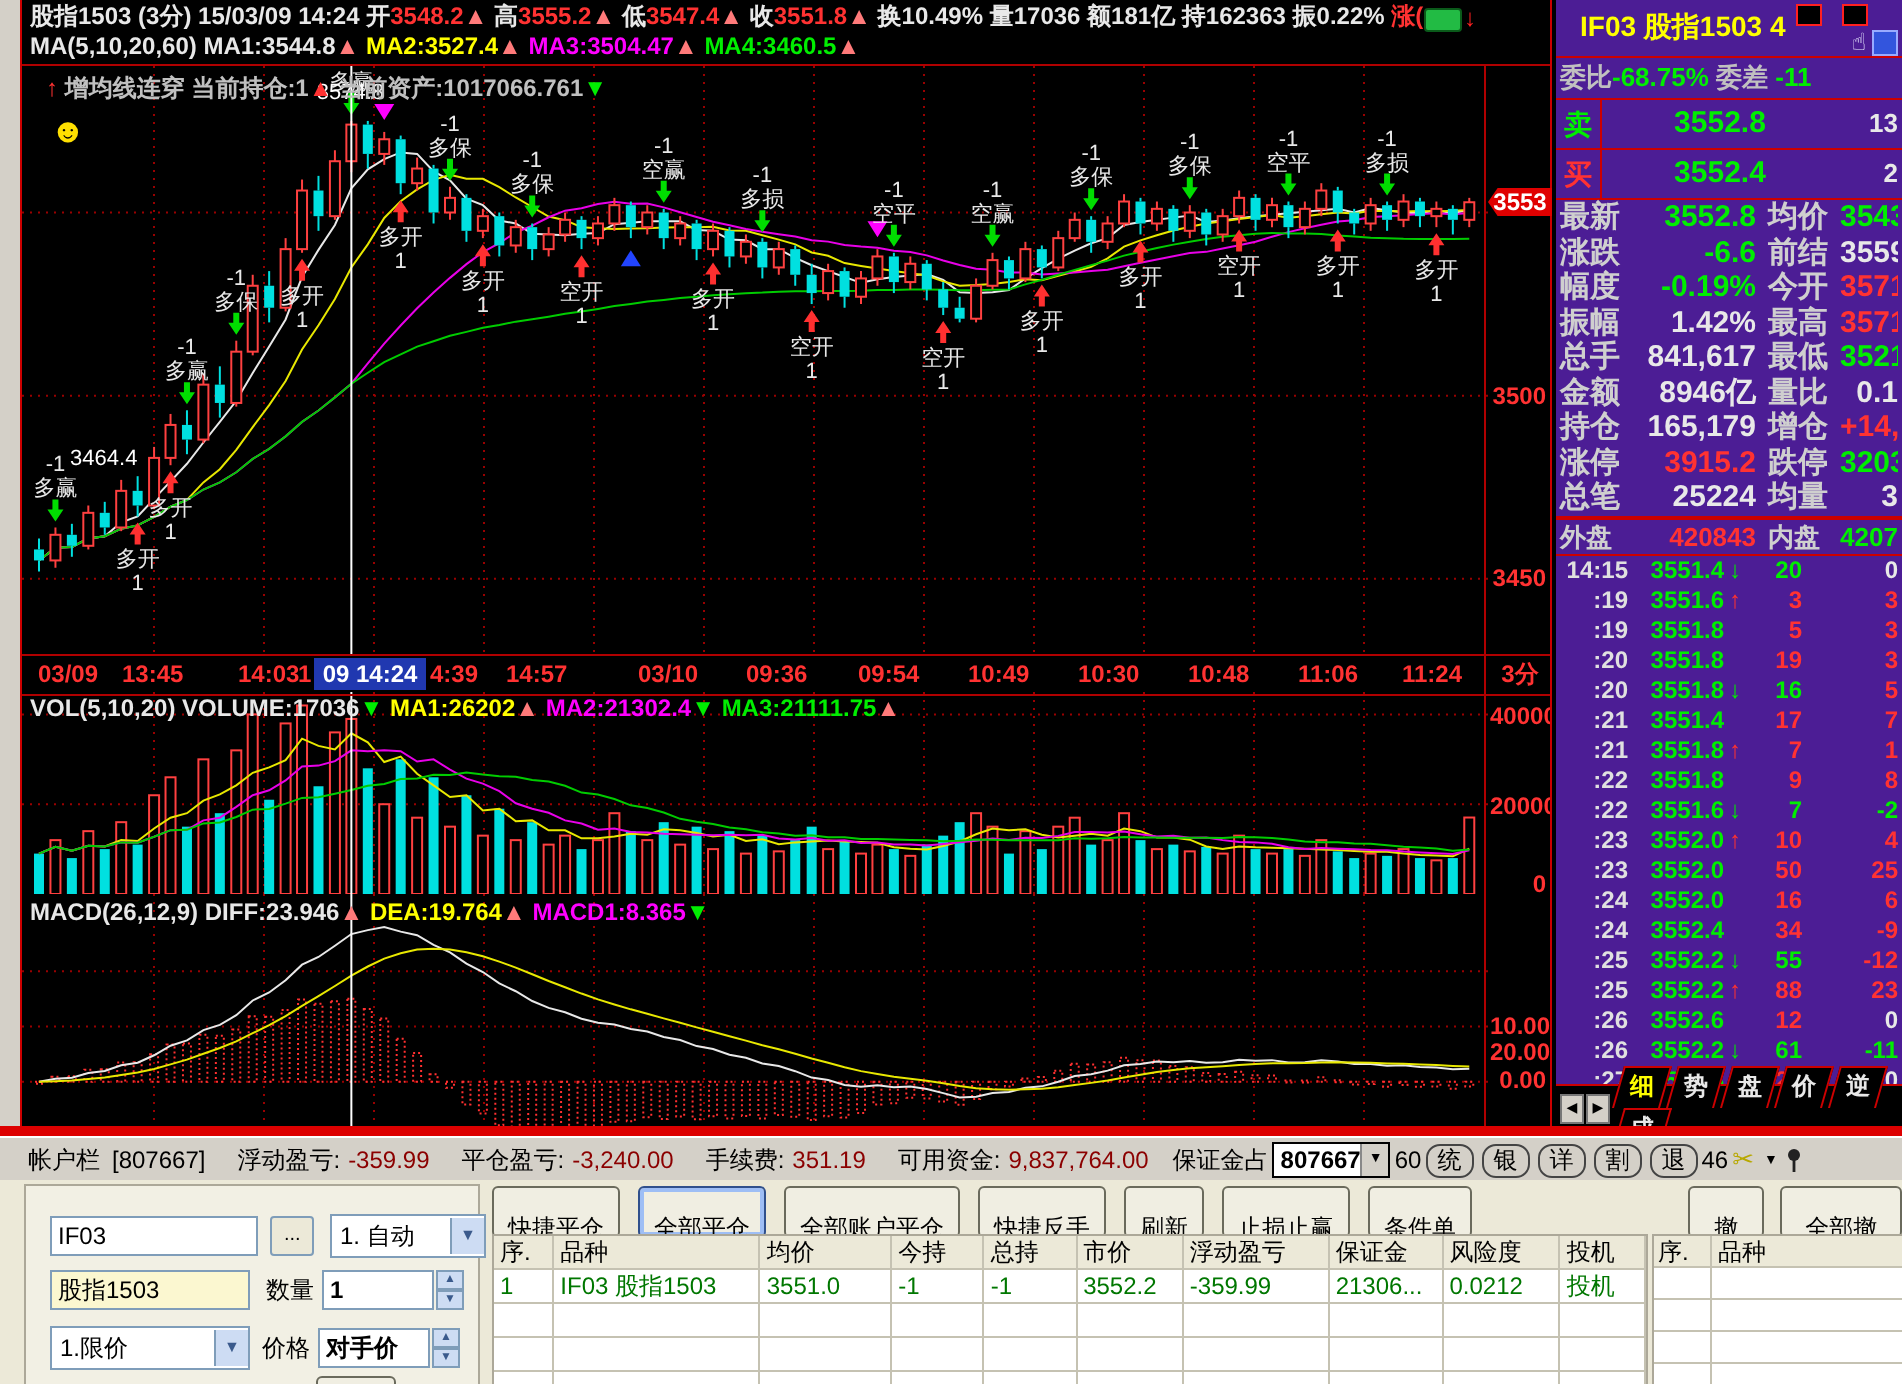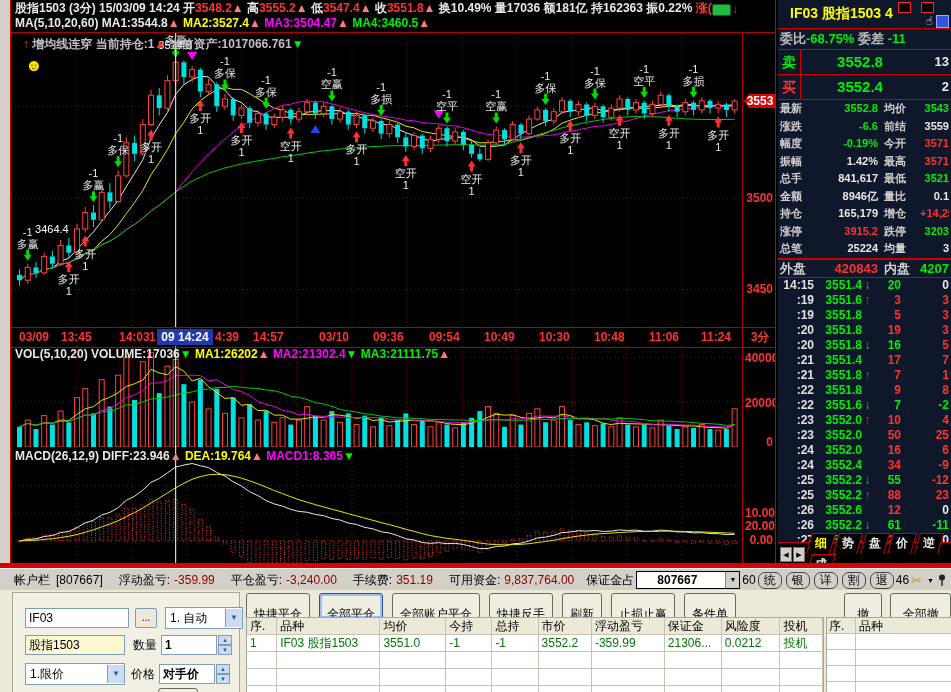--- a/index.html
+++ b/index.html
@@ -31,34 +31,34 @@
   .time-axis{position:absolute;left:0;top:327px;width:733px;height:19px;border-top:1px solid #b00000;border-bottom:1px solid #b00000;}
   .time-axis .tl{position:absolute;top:2px;color:#ff3232;font-size:12px;font-weight:600;white-space:nowrap;}
   .time-tip{position:absolute;left:146px;top:1px;width:56px;height:16px;background:#2038b0;color:#fff;
             font-size:12px;font-weight:700;text-align:center;line-height:16px;z-index:3;}
   .period-box{position:absolute;left:733px;top:327px;width:32px;height:19px;border-top:1px solid #b00000;border-bottom:1px solid #b00000;
               color:#ff3232;font-weight:700;text-align:center;line-height:18px;}
   .vol-hdr{position:absolute;left:4px;top:347px;z-index:4;font-weight:600;white-space:nowrap;}
   .macd-hdr{position:absolute;left:4px;top:449px;z-index:4;font-weight:600;white-space:nowrap;}
   
   .v-divider{position:absolute;left:775px;top:0;width:3px;height:565px;background:#000;border-left:1px solid #cc0000;border-right:1px solid #cc0000;}
-  .right-panel{position:absolute;left:778px;top:0;width:173px;height:565px;background:#0f172a;}
+  .right-panel{position:absolute;left:778px;top:0;width:173px;height:565px;background:#4c1d95;}
   .win-icons{position:absolute;left:898px;top:2px;z-index:9;display:flex;gap:10px;}
   .win-ico{width:11px;height:9px;border:1px solid #ff2020;background:#000;}
   .rp-title-row{height:28px;line-height:26px;border-bottom:1px solid #cc0000;position:relative;padding-left:12px;}
   .rp-title{color:#ffff00;font-size:14px;font-weight:700;}
   .rp-title-icons{position:absolute;right:2px;top:8px;display:flex;gap:3px;align-items:center;}
   .hand-ico{color:#e8e8ff;font-size:12px;}
   .blue-ico{width:11px;height:11px;background:#3355dd;border:1px solid #99aaff;}
   .rp-weibi{height:20px;line-height:20px;border-bottom:1px solid #cc0000;font-size:13px;font-weight:700;padding-left:2px;}
   .rp-ba-row{height:24px;line-height:24px;border-bottom:1px solid #cc0000;display:flex;align-items:center;font-weight:700;}
   .ba-label{width:22px;text-align:center;border-right:1px solid #cc0000;font-size:14px;}
   .ba-price{flex:1;text-align:center;font-size:15px;}
   .ba-qty{width:30px;text-align:right;padding-right:2px;font-size:13px;}
-  .q-row{height:17.5px;line-height:17.5px;display:flex;font-size:11px;font-weight:700;padding:0 2px;}
+  .q-row{height:17.5px;line-height:17.5px;display:flex;font-size:15px;font-weight:700;padding:0 2px;}
   .q-l{color:#cfcfcf;width:36px;font-weight:600;}
   .q-v1{width:62px;text-align:right;}
   .q-l2{width:36px;margin-left:6px;color:#cfcfcf;font-weight:600;}
   .q-v2{flex:1;text-align:right;overflow:hidden;}
   .rp-waine{height:17px;line-height:17px;border-top:2px solid #cc0000;display:flex;font-size:13px;font-weight:700;padding:0 2px;}
   #tick-list{height:270px;overflow:hidden;border-top:1px solid #cc0000;}
   .t-row{height:15px;line-height:15px;display:flex;font-size:12px;font-weight:700;padding:0 2px;}
   .t-time{width:34px;text-align:right;color:#e0e0e0;font-weight:600;}
   .t-price{width:48px;text-align:right;}
   .t-dir{width:11px;text-align:center;}
@@ -68,21 +68,21 @@
   .rp-nav{width:13px;height:15px;background:#d4d0c8;border:1px solid #777;font-size:7px;line-height:13px;text-align:center;color:#000;padding:0;margin-right:1px;}
   .rp-tab{display:inline-block;border:1px solid #cc0000;border-bottom:none;padding:1px 5px 2px;margin-left:3px;
           transform:skewX(-16deg);background:#000;font-size:12px;font-weight:600;}
   .rp-tab>span{display:inline-block;transform:skewX(16deg);color:#e8e8e8;}
   .rp-tab.sel>span{color:#ffff00;}
   
   .red-bar{position:absolute;left:0;top:563px;width:951px;height:5px;background:#dd0000;}
   .account-bar{position:absolute;left:0;top:568px;width:951px;height:22px;background:#d4d0c8;border-top:1px solid #fff;
                display:flex;align-items:center;font-size:12px;color:#000;white-space:nowrap;overflow:hidden;}
   .ab-val{color:#8b0000;margin-left:4px;}
-  .ab-combo{display:inline-flex;align-items:center;border:1px solid #000;background:#fff;height:16px;margin:0 2px;padding-left:20px;font-weight:600;gap:28px;}
+  .ab-combo{display:inline-flex;align-items:center;border:1px solid #000;background:#fff;height:16px;margin:0 2px;padding-left:3px;font-weight:600;}
   .ab-combo .arr{width:13px;height:16px;background:#d4d0c8;border-left:1px solid #888;font-size:7px;line-height:16px;text-align:center;}
   .ab-btn{display:inline-block;border:1px solid #444;border-radius:7px;padding:0 5px;height:15px;line-height:15px;margin:0 2px;background:#d4d0c8;}
   .scissors{color:#b8a800;font-size:13px;margin:0 2px;}
   
   .bottom{position:absolute;left:0;top:590px;width:951px;height:102px;background:#ece9d8;overflow:hidden;}
   .order-panel{position:absolute;left:12px;top:2px;width:226px;height:120px;background:#f2f0e4;border:1px solid #aca899;}
   .op-row{position:absolute;left:12px;display:flex;align-items:center;}
   .xp-input{border:1px solid #7f9db9;background:#fff;height:18px;font-size:12px;font-family:"Liberation Sans",sans-serif;padding:0 3px;}
   .xp-field{border:1px solid #7f9db9;background:#fbf7d0;height:18px;line-height:18px;font-size:12px;padding:0 3px;}
   .xp-btn-sm{width:22px;height:20px;background:#ece9d8;border:1px solid #7f9db9;border-radius:2px;font-size:10px;line-height:10px;}

